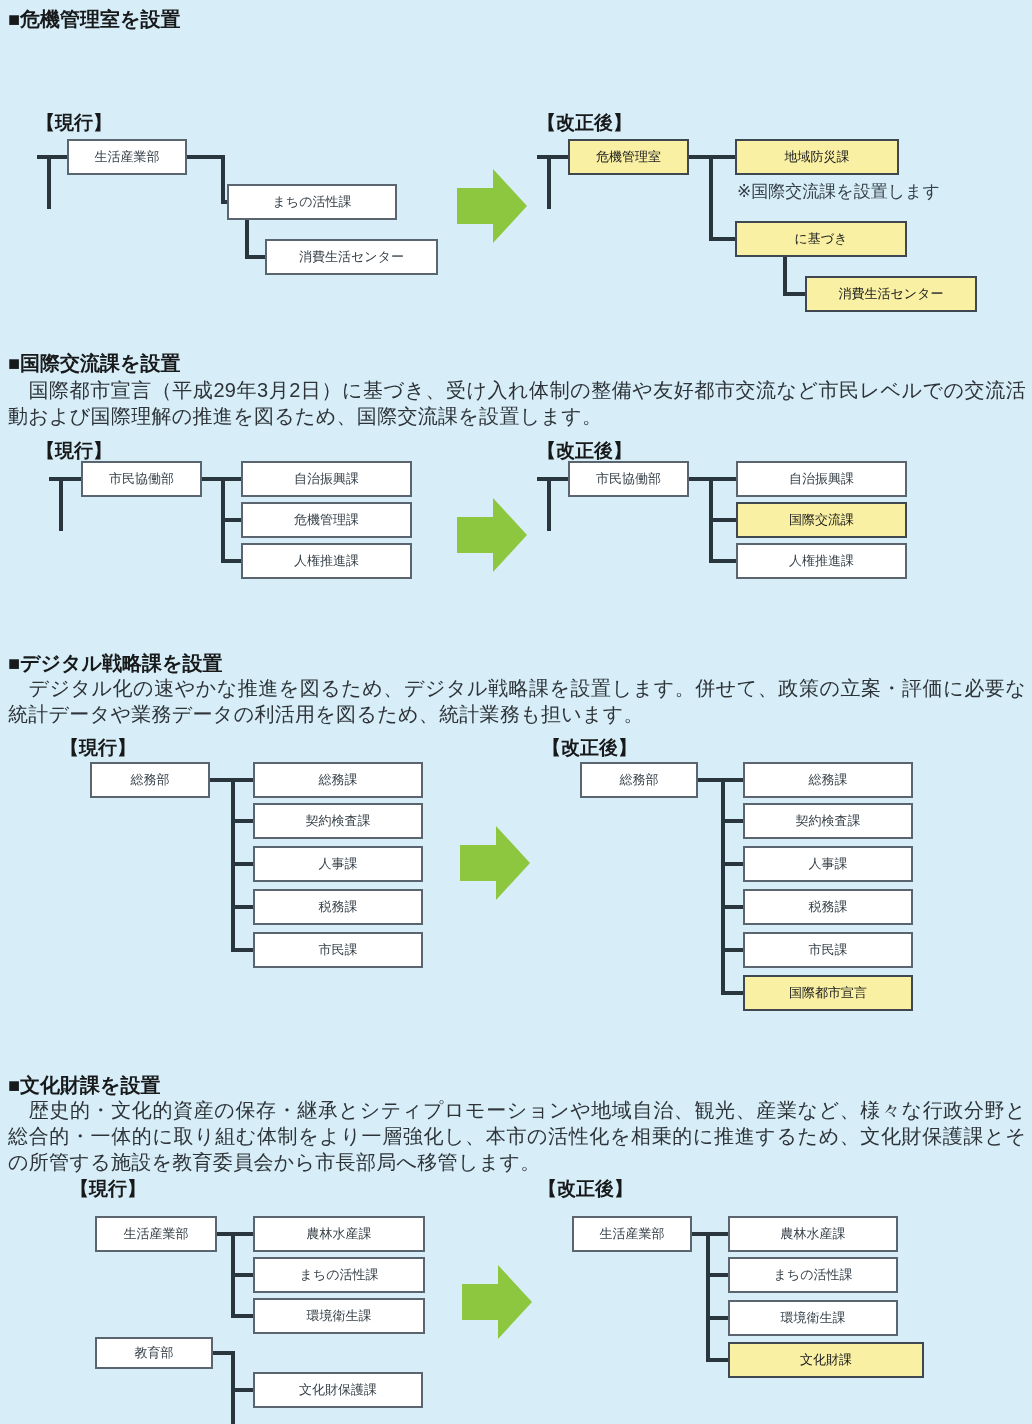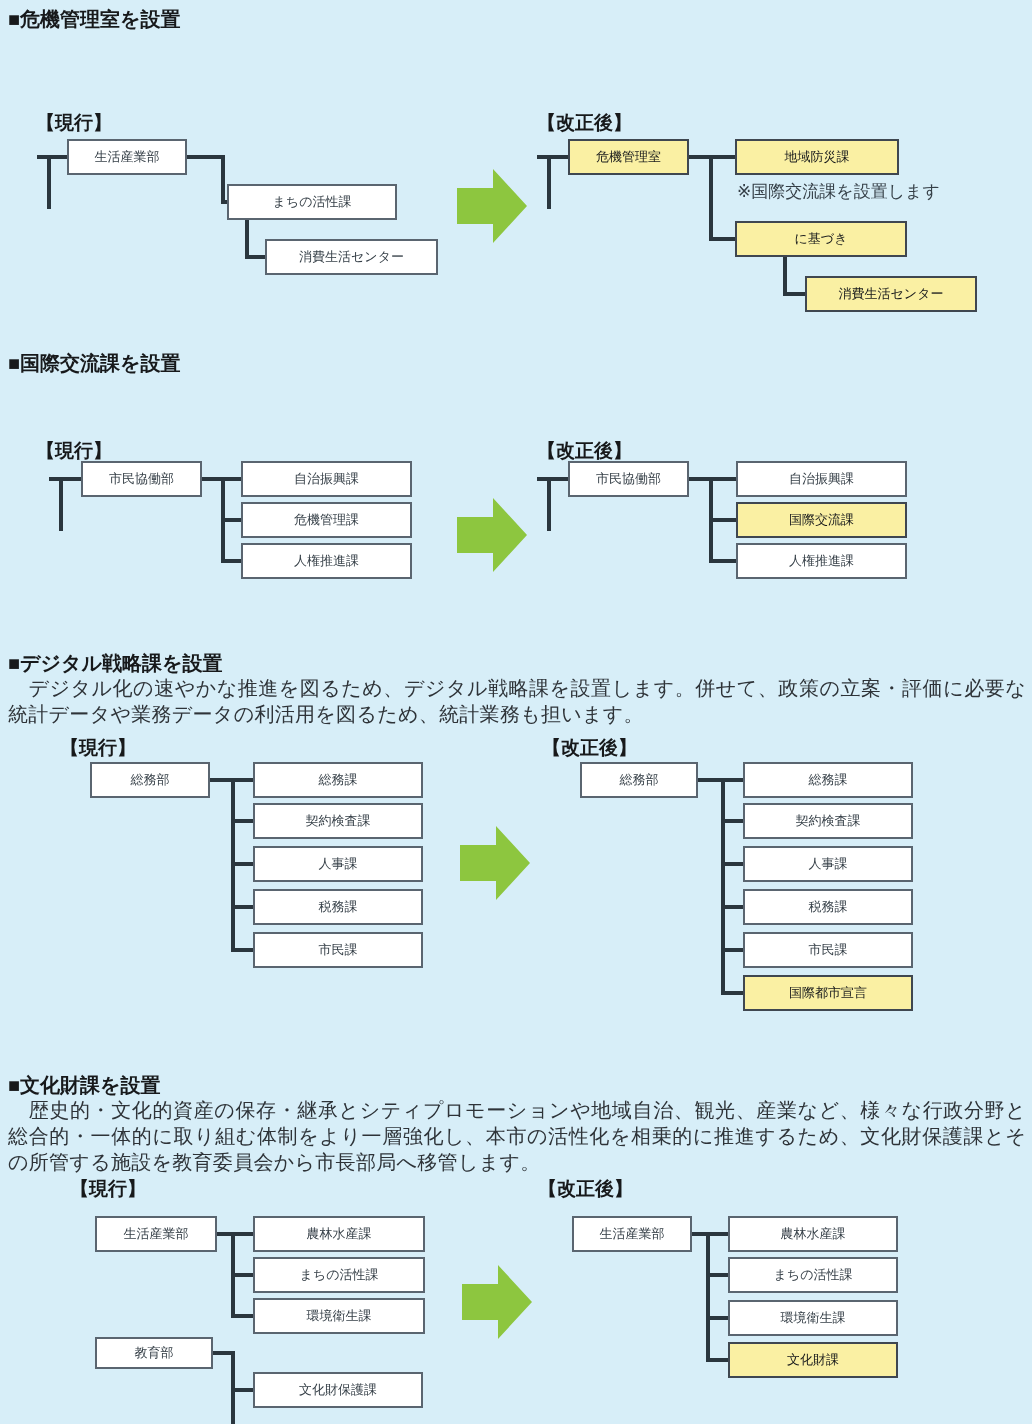--- a/index.html
+++ b/index.html
@@ -57,20 +57,21 @@
   <div class="ln" style="left:709px;top:155px;width:4px;height:86px"></div>
   <div class="node new" style="left:735px;top:139px;width:164px">地域防災課</div>
   <div class="note" style="left:737px;top:180px">※国際交流課を設置します</div>
   <div class="ln" style="left:709px;top:237px;width:27px;height:4px"></div>
   <div class="node new" style="left:735px;top:221px;width:172px">に基づき</div>
   <div class="ln" style="left:783px;top:257px;width:4px;height:39px"></div>
   <div class="ln" style="left:783px;top:292px;width:23px;height:4px"></div>
   <div class="node new" style="left:805px;top:276px;width:172px">消費生活センター</div>
 
   <div class="hd" style="left:8px;top:350px">■国際交流課を設置</div>
+  <div class="body-text" style="top:377px">　国際都市宣言（平成29年3月2日）に基づき、受け入れ体制の整備や友好都市交流など市民レベルでの交流活動および国際理解の推進を図るため、国際交流課を設置します。</div>
   <div class="lbl" style="left:36px;top:438px">【現行】</div>
   <div class="lbl" style="left:537px;top:438px">【改正後】</div>
 
   <div class="ln" style="left:49px;top:477px;width:33px;height:4px"></div>
   <div class="ln" style="left:59px;top:477px;width:4px;height:54px"></div>
   <div class="node" style="left:81px;top:461px;width:121px">市民協働部</div>
   <div class="ln" style="left:202px;top:477px;width:39px;height:4px"></div>
   <div class="ln" style="left:221px;top:477px;width:4px;height:86px"></div>
   <div class="ln" style="left:221px;top:518px;width:20px;height:4px"></div>
   <div class="ln" style="left:221px;top:559px;width:20px;height:4px"></div>
@@ -155,15 +156,15 @@
 
   <div class="node" style="left:572px;top:1216px;width:120px">生活産業部</div>
   <div class="ln" style="left:692px;top:1232px;width:36px;height:4px"></div>
   <div class="ln" style="left:706px;top:1232px;width:4px;height:130px"></div>
   <div class="ln" style="left:706px;top:1273px;width:22px;height:4px"></div>
   <div class="ln" style="left:706px;top:1316px;width:22px;height:4px"></div>
   <div class="ln" style="left:706px;top:1358px;width:22px;height:4px"></div>
   <div class="node" style="left:728px;top:1216px;width:170px">農林水産課</div>
   <div class="node" style="left:728px;top:1257px;width:170px">まちの活性課</div>
   <div class="node" style="left:728px;top:1300px;width:170px">環境衛生課</div>
-  <div class="node new" style="left:728px;top:1342px;width:170px">文化財課</div>
+  <div class="node new" style="left:728px;top:1342px;width:196px">文化財課</div>
 
 </div>
 
 </body></html>

